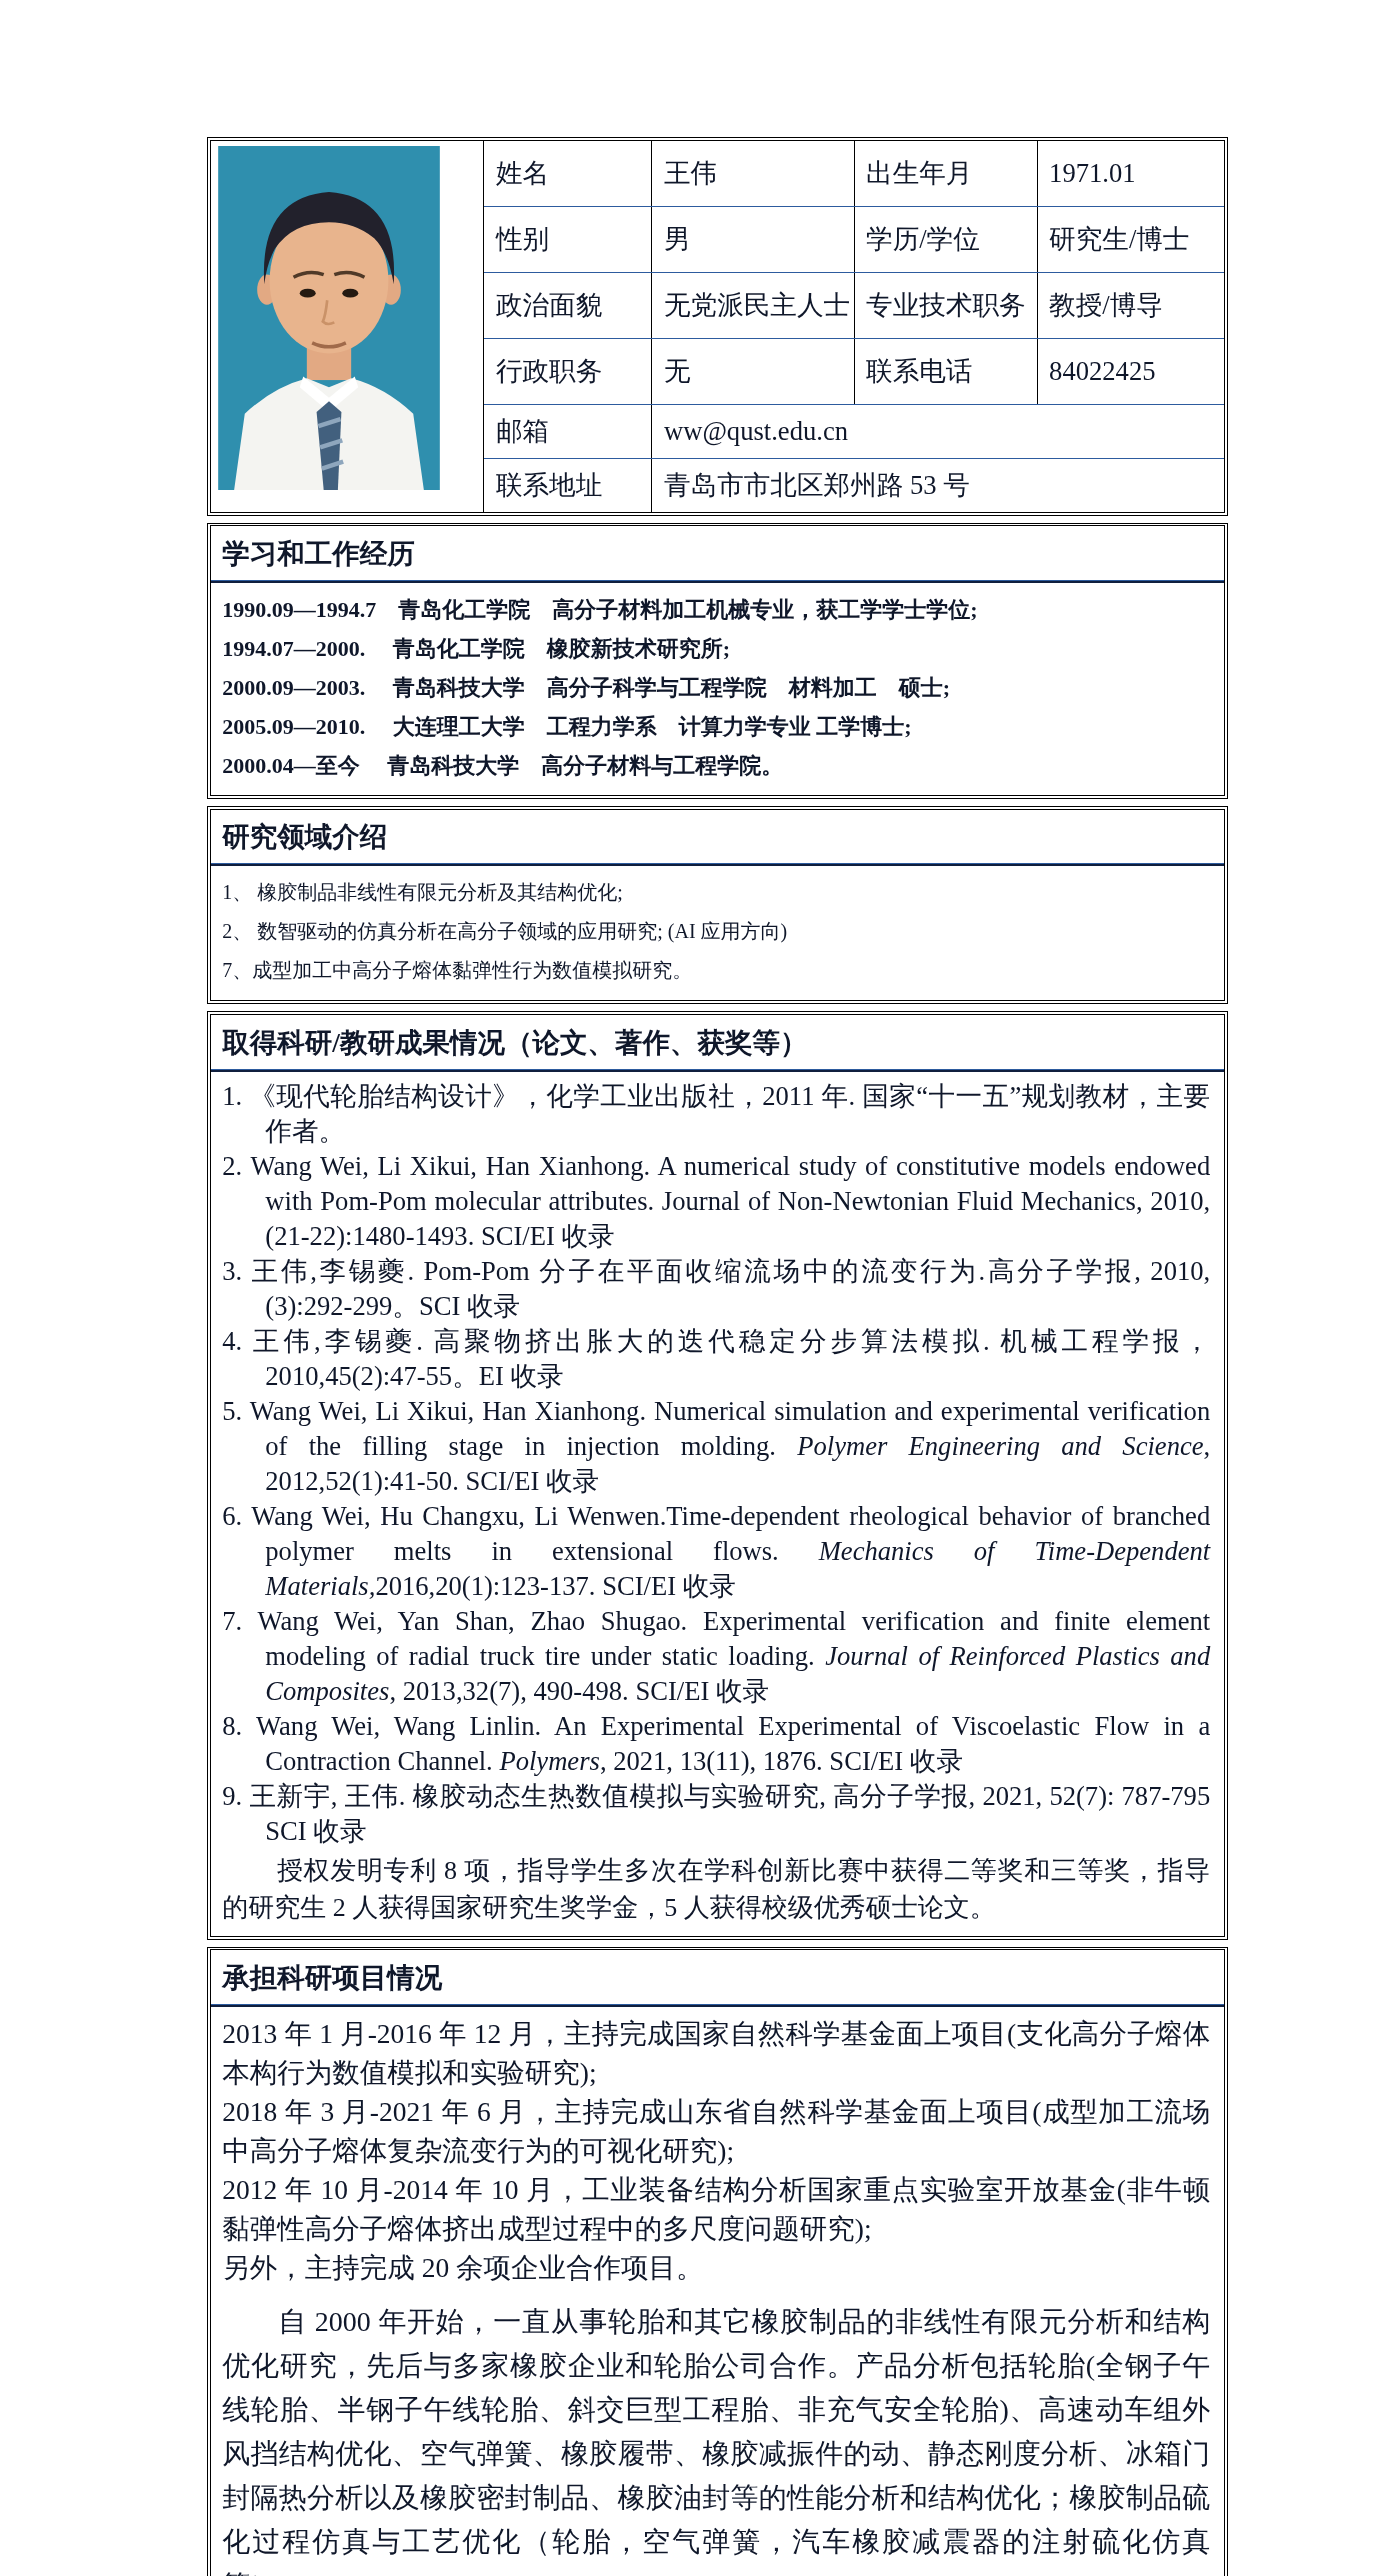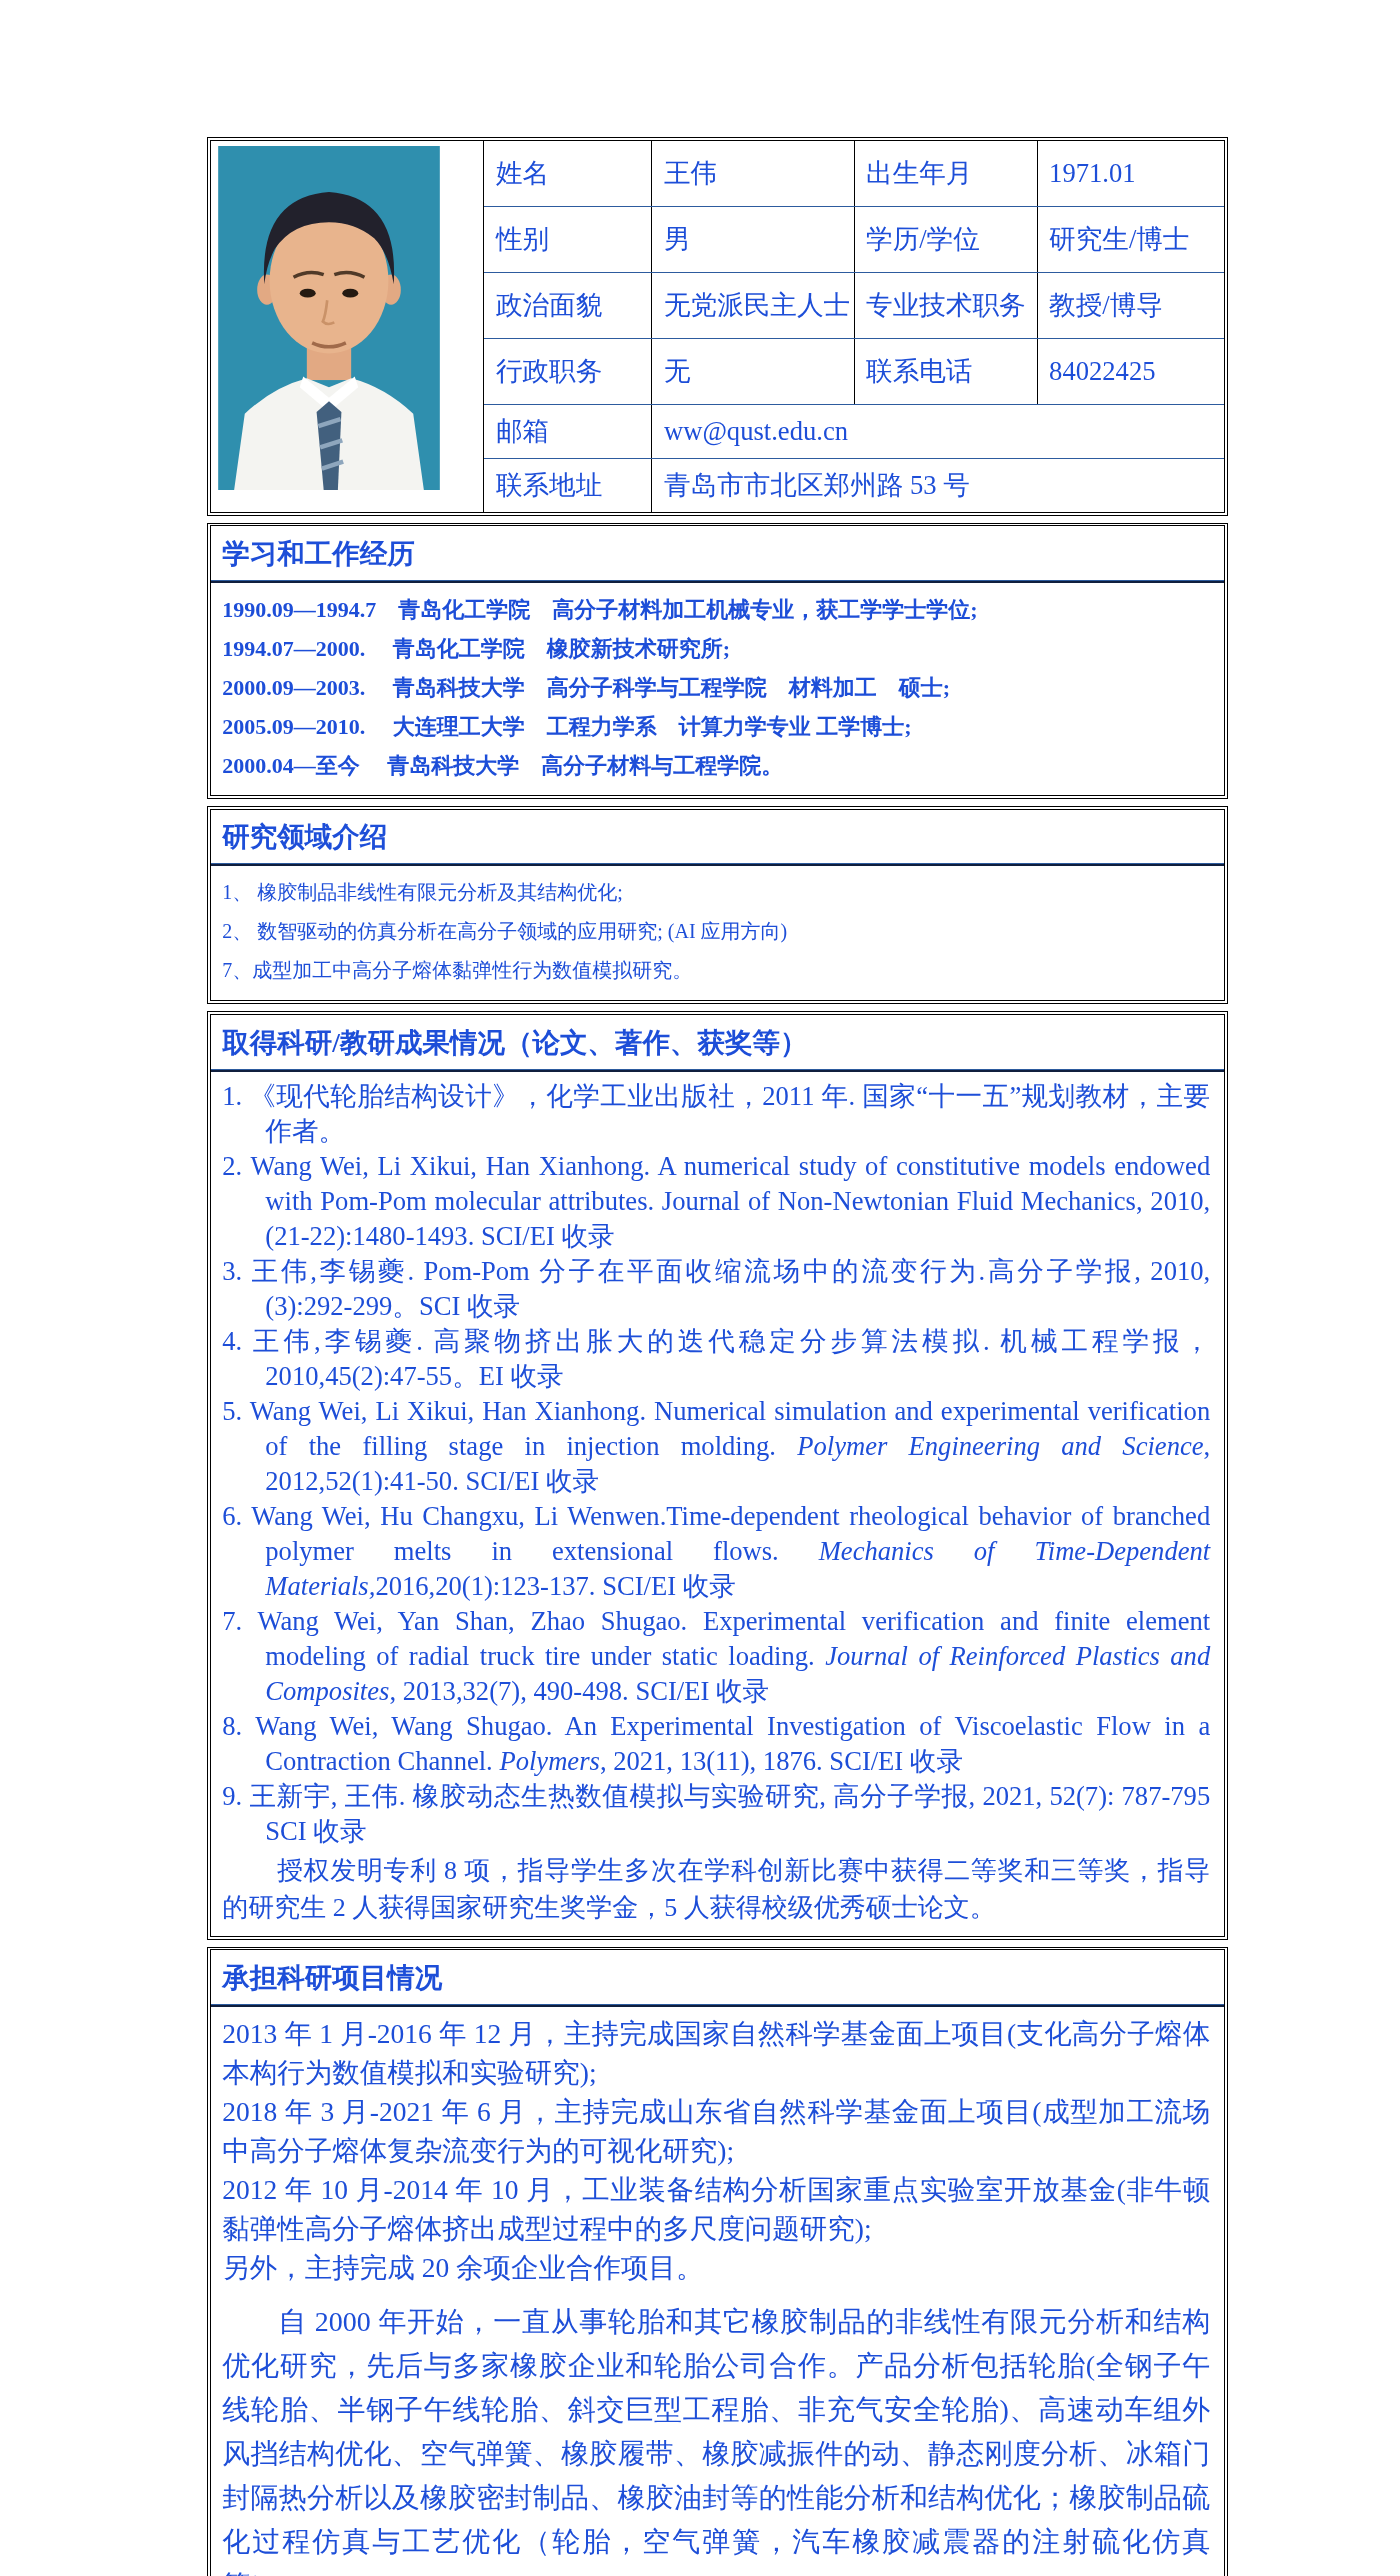--- a/index.html
+++ b/index.html
@@ -1,18 +1,18 @@
 <!DOCTYPE html>
 <html style="font-size:14px"><head>
 <meta charset="utf-8">
 <title>Faculty Profile</title>
 <style>
   html,body{margin:0;padding:0;background:#ffffff;}
   .page{position:relative;width:1401px;height:2576px;background:#fff;overflow:hidden;
-        font-family:"Liberation Serif","DejaVu Serif",serif;color:#1d4ed8;}
+        font-family:"Liberation Serif","DejaVu Serif",serif;color:#0f172a;}
   .doc{position:absolute;left:207px;top:137px;width:1021px;box-sizing:border-box;}
 
   
   .sect{border:0.9px solid #000;padding:1.8px;margin-bottom:7px;background:#fff;box-sizing:border-box;}
   .sect-inner{border:0.9px solid #000;box-sizing:border-box;}
 
   
   .top-table{width:100%;border-collapse:collapse;table-layout:fixed;}
   .top-table td{border:1.8px solid #000;border-top:0.9px solid #2d5b9e;border-bottom:0.9px solid #2d5b9e;
                 font-size:26.6px;padding:0 3.5px 0 11.5px;vertical-align:middle;overflow:hidden;white-space:nowrap;}
@@ -139,21 +139,21 @@
         <div class="sect-header">取得科研/教研成果情况（论文、著作、获奖等）</div>
         <div class="sect-body">
           <div>
               <div class="pub-item"><span>1. </span><span>《现代轮胎结构设计》，化学工业出版社，2011 年. 国家“十一五”规划教材，主要作者。</span></div>
               <div class="pub-item"><span>2. </span><span>Wang Wei, Li Xikui, Han Xianhong. A numerical study of constitutive models endowed with Pom-Pom molecular attributes. Journal of Non-Newtonian Fluid Mechanics, 2010,(21-22):1480-1493. SCI/EI 收录</span></div>
               <div class="pub-item"><span>3. </span><span>王伟,李锡夔. Pom-Pom 分子在平面收缩流场中的流变行为.高分子学报, 2010,(3):292-299。SCI 收录</span></div>
               <div class="pub-item"><span>4. </span><span>王伟,李锡夔. 高聚物挤出胀大的迭代稳定分步算法模拟. 机械工程学报，2010,45(2):47-55。EI 收录</span></div>
               <div class="pub-item"><span>5. </span><span>Wang Wei, Li Xikui, Han Xianhong. Numerical simulation and experimental verification of the filling stage in injection molding. </span><i>Polymer Engineering and Science</i><span>, 2012,52(1):41-50. SCI/EI 收录</span></div>
               <div class="pub-item"><span>6. </span><span>Wang Wei, Hu Changxu, Li Wenwen.Time-dependent rheological behavior of branched polymer melts in extensional flows. </span><i>Mechanics of Time-Dependent Materials,</i><span>2016,20(1):123-137. SCI/EI 收录</span></div>
               <div class="pub-item"><span>7. </span><span>Wang Wei, Yan Shan, Zhao Shugao. Experimental verification and finite element modeling of radial truck tire under static loading. </span><i>Journal of Reinforced Plastics and Composites</i><span>, 2013,32(7), 490-498. SCI/EI 收录</span></div>
-              <div class="pub-item"><span>8. </span><span>Wang Wei, Wang Shugao. An Experimental Investigation of Viscoelastic Flow in a Contraction Channel. </span><i>Polymers</i><span>, 2021, 13(11), 1876. SCI/EI 收录</span></div>
+              <div class="pub-item"><span>8. </span><span>Wang Wei, Wang Linlin. An Experimental Experimental of Viscoelastic Flow in a Contraction Channel. </span><i>Polymers</i><span>, 2021, 13(11), 1876. SCI/EI 收录</span></div>
               <div class="pub-item"><span>9. </span><span>王新宇, 王伟. 橡胶动态生热数值模拟与实验研究, 高分子学报, 2021, 52(7): 787-795　SCI 收录</span></div>
             </div>
           <div class="awards-para">授权发明专利 8 项，指导学生多次在学科创新比赛中获得二等奖和三等奖，指导的研究生 2 人获得国家研究生奖学金，5 人获得校级优秀硕士论文。</div>
         </div>
       </div>
     </div>
 
     <div class="sect">
       <div class="sect-inner">
         <div class="sect-header">承担科研项目情况</div>

